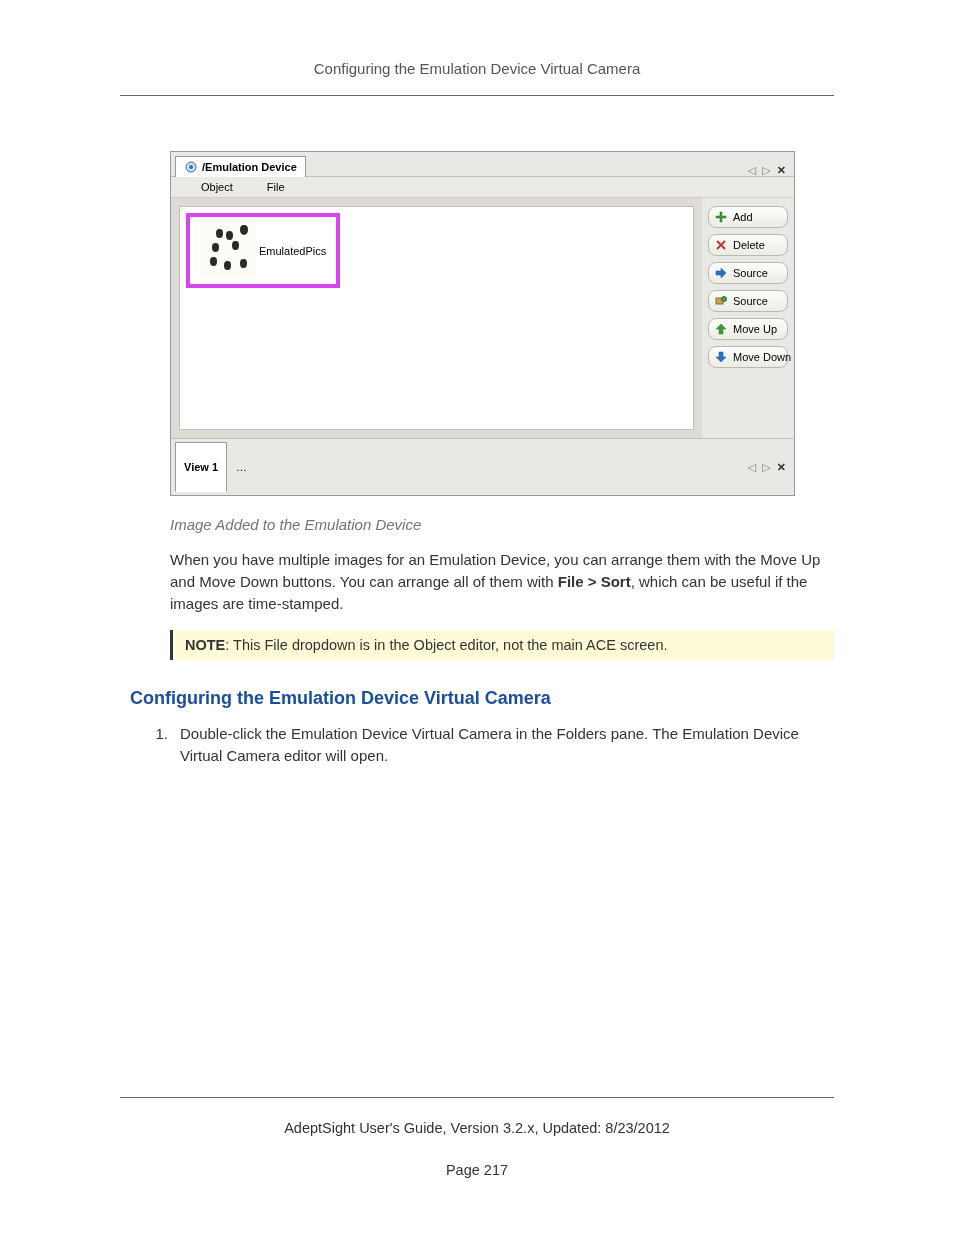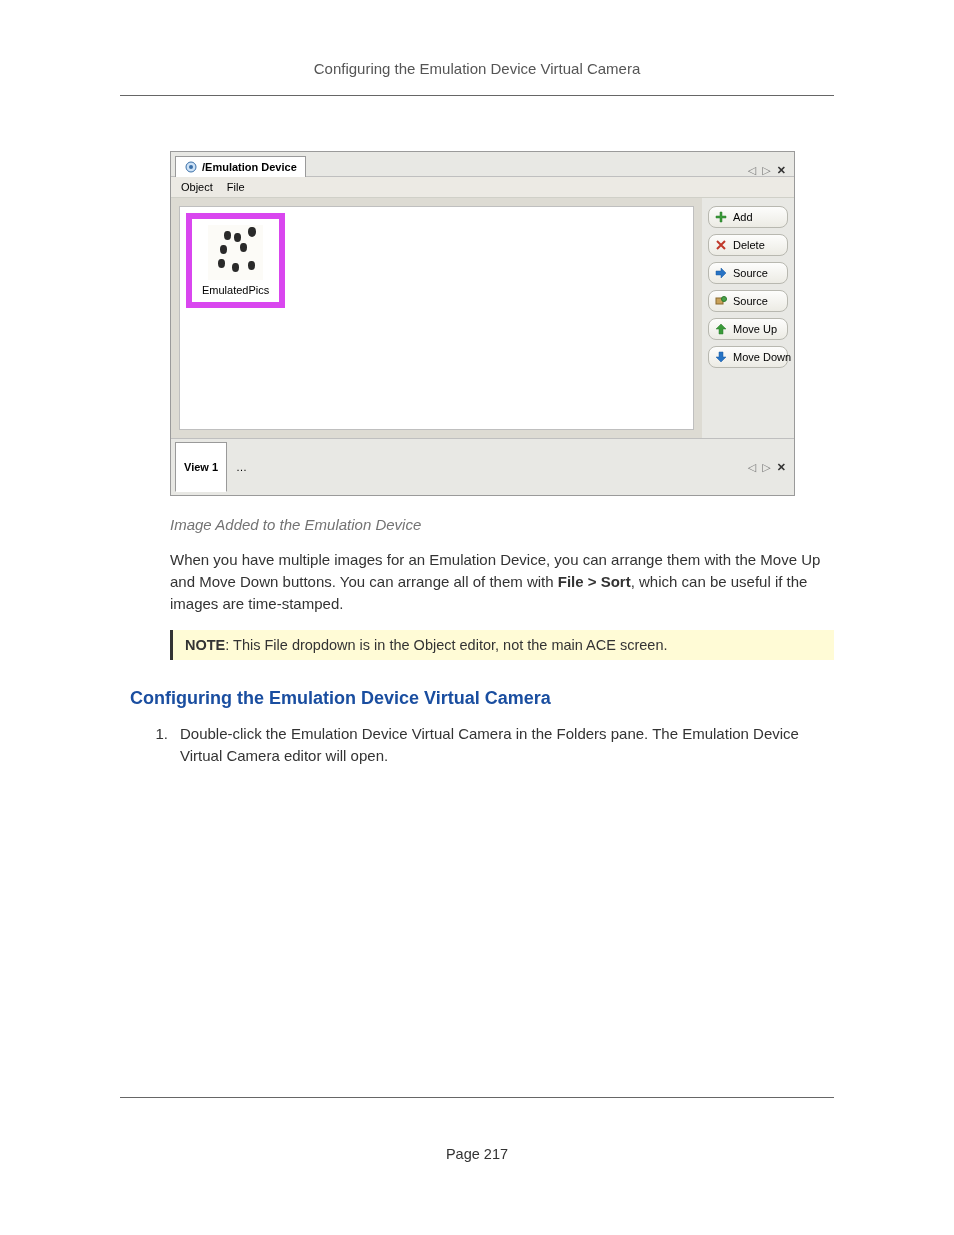--- a/index.html
+++ b/index.html
@@ -63,41 +63,41 @@
     padding-right: 4px;
   }
   .tab-controls span { cursor: pointer; line-height:1;}
   .menubar {
     display: flex;
     gap: 14px;
     padding: 4px 10px;
     background: #eceae4;
     border-bottom: 1px solid #d0d0c8;
   }
-  .menubar span { cursor: pointer; }
+  .menubar span { cursor: pointer; margin-left: 20px; }
   .client {
     display: flex;
     min-height: 240px;
     background: #dddbd3;
   }
   .canvas {
     flex: 1;
     margin: 8px 8px 8px 8px;
     background: #fff;
     border: 1px solid #bfbfbf;
     display: flex;
     align-items: flex-start;
     padding: 6px;
   }
   .thumb-wrap {
     display: flex;
-    flex-direction: column;
+    flex-direction: row;
     align-items: center;
     gap: 4px;
-    border: 6px solid #d946ef;
+    border: 4px solid #d946ef;
     padding: 6px 10px;
   }
   .thumb {
     width: 55px; height: 55px;
     background: #fcfbf7;
     position: relative;
   }
   .dot { position:absolute; width:7px; height:9px; background:#2a2a2a; border-radius:45% 45% 50% 50%; }
   .toolbar {
     width: 92px;
@@ -304,15 +304,16 @@
   <h2 class="section-h">Configuring the Emulation Device Virtual Camera</h2>
 
   <div class="ol">
     <div class="item">
       <span class="num">1.</span>
       <span>Double-click the Emulation Device Virtual Camera in the Folders pane. The Emulation Device Virtual Camera editor will open.</span>
     </div>
   </div>
 
   <div class="footer">
+    <div>AdeptSight User's Guide,  Version 3.2.x, Updated: 8/23/2012</div>
     <div class="page-num">Page 217</div>
   </div>
 </div>
 
 </body></html>

